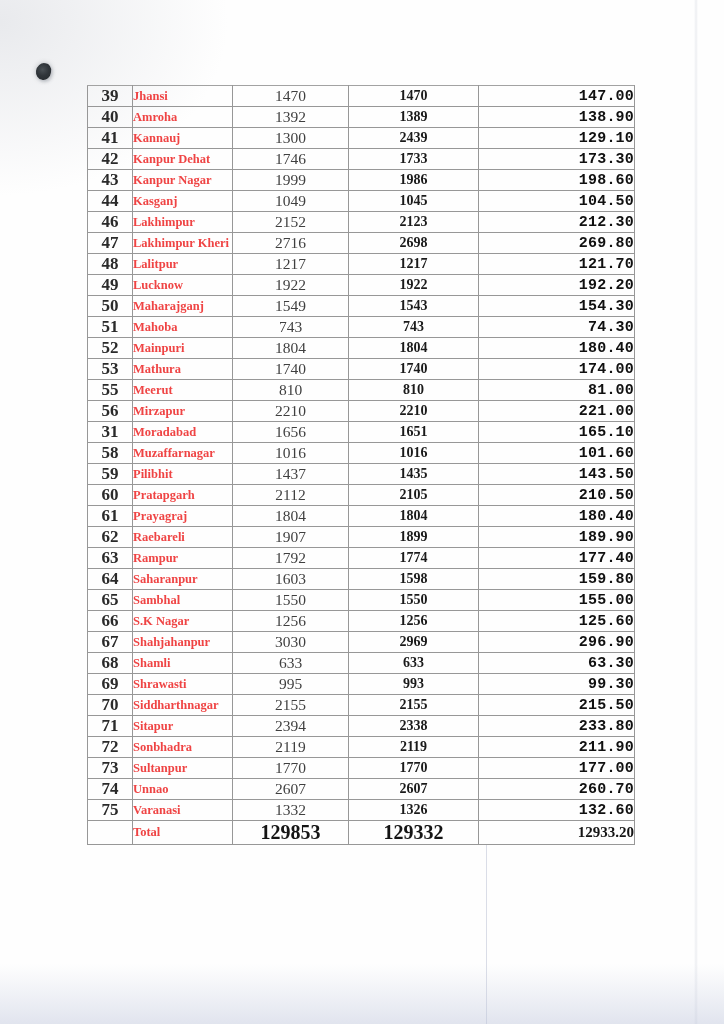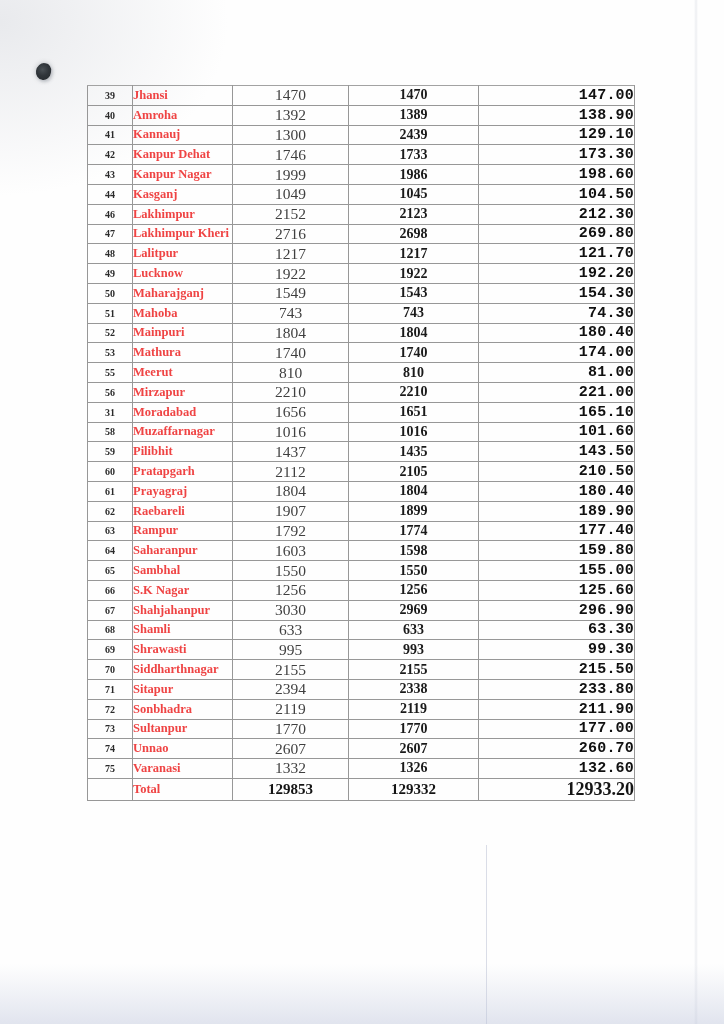--- a/index.html
+++ b/index.html
@@ -50,21 +50,21 @@
     border:1px solid #979797;
     border-top-color:#a2a2a2;
     padding:0;
     height:18.8px;
     overflow:hidden;
     white-space:nowrap;
     vertical-align:middle;
   }
   td.c-sn{
     text-align:center;
-    font-size:10px;font-weight:bold;color:#2a2a2a;
+    font-size:17px;font-weight:bold;color:#2a2a2a;
     font-family:"Liberation Serif", serif;
   }
   td.c-name{
     text-align:left;padding-left:7px;
     font-size:12.5px;font-weight:bold;color:#ef4444;
     font-family:"Liberation Serif", serif;
   }
   td.c-v1{
     text-align:center;
     font-size:15.5px;font-weight:400;color:#3f3f3f;
@@ -77,26 +77,26 @@
   }
   td.c-v3{
     text-align:right;padding-right:6px;
     font-size:15px;font-weight:bold;color:#101010;
     font-family:Liberation Mono, monospace;
     letter-spacing:0.2px;
   }
   tr.total-row td{height:20.5px;}
   tr.total-row td.c-name{font-size:12.5px;}
   tr.total-row td.c-v1, tr.total-row td.c-v2{
-    font-size:15px;font-weight:bold;color:#141414;
+    font-size:20px;font-weight:bold;color:#141414;
     font-family:"Liberation Serif", serif;
   }
   tr.total-row td.c-v3{
     font-family:"Liberation Serif", serif;
-    font-size:18px;letter-spacing:0;color:#141414;
+    font-size:15px;letter-spacing:0;color:#141414;
   }
 </style>
 </head>
 <body>
 
 <div class="page">
   <div class="shade-topleft"></div>
   <div class="shade-right"></div>
   <div class="scan-streak"></div>
   <div class="punch-hole"></div>

